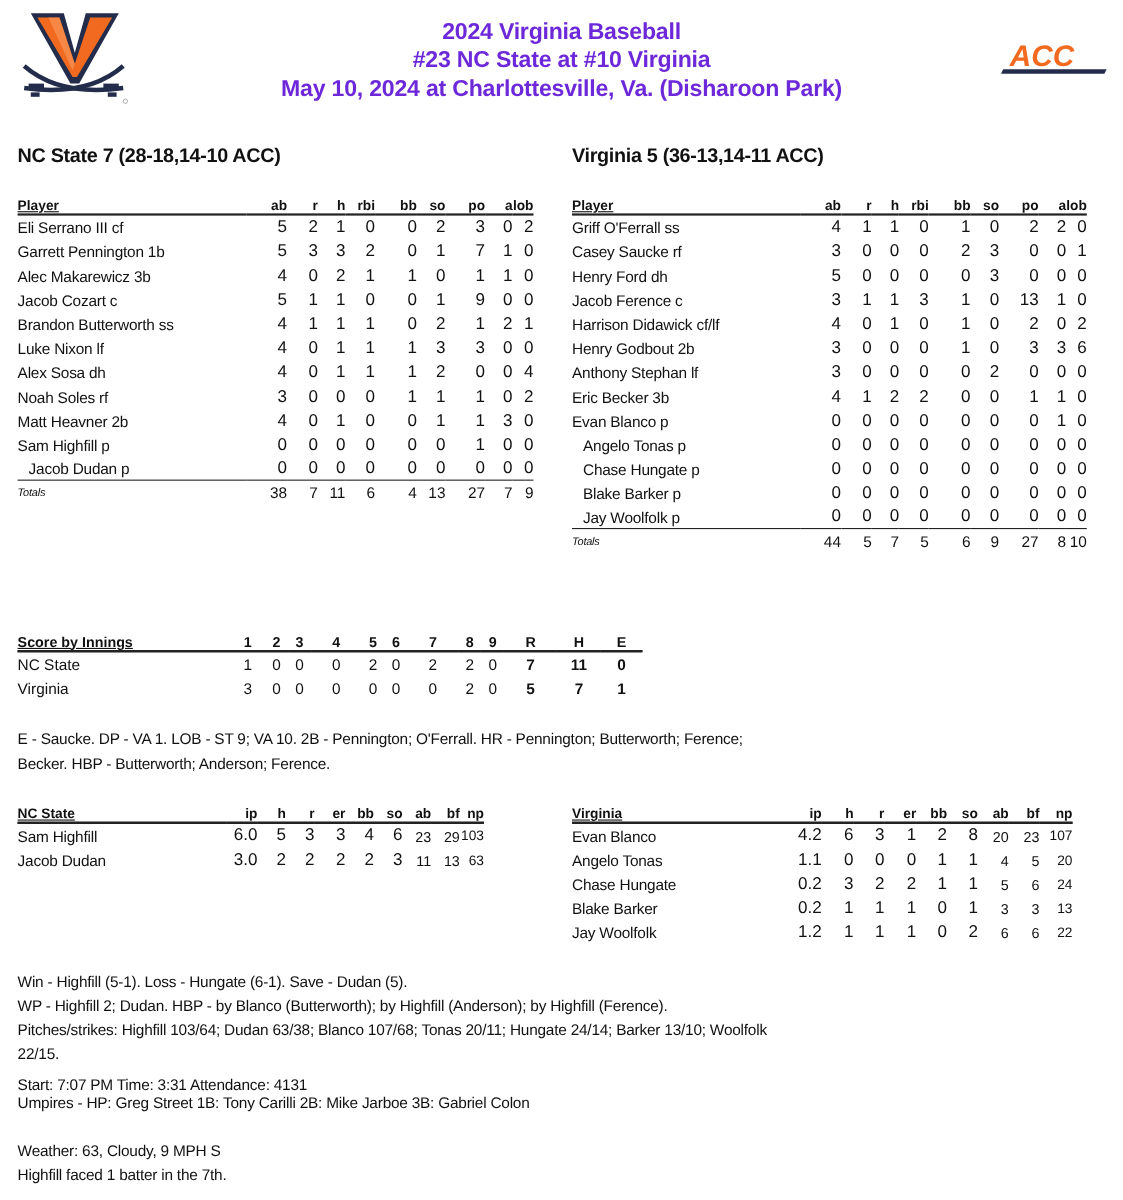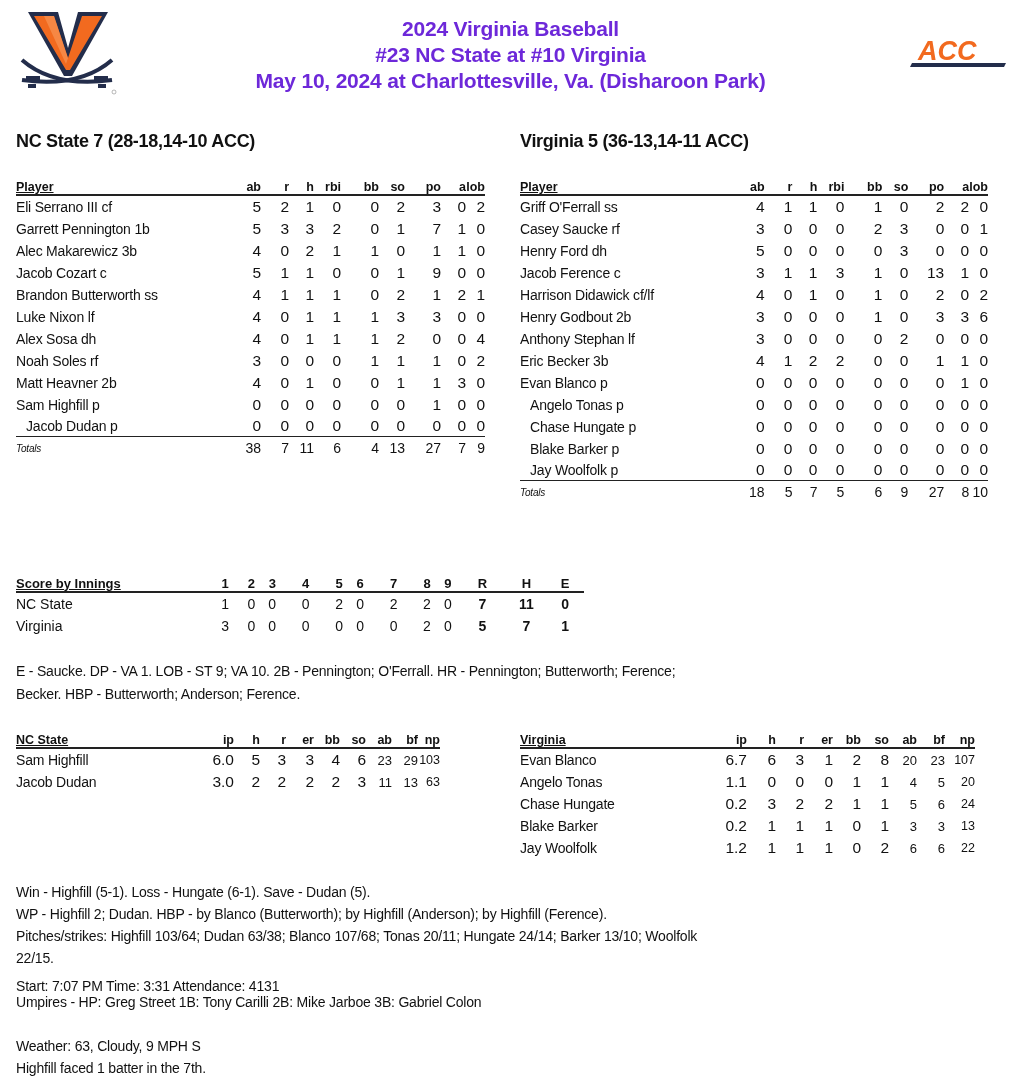--- a/index.html
+++ b/index.html
@@ -412,21 +412,21 @@
         <td>0</td>
         <td>0</td>
         <td>0</td>
         <td>0</td>
         <td>0</td>
         <td>0</td>
         <td>0</td>
       </tr>
       <tr class="totals">
         <td class="pl">Totals</td>
-        <td>18</td>
+        <td>44</td>
         <td>5</td>
         <td>7</td>
         <td>5</td>
         <td>6</td>
         <td>9</td>
         <td>27</td>
         <td>8</td>
         <td>10</td>
       </tr>
     </tbody>
@@ -580,21 +580,21 @@
         <th>bb</th>
         <th>so</th>
         <th>ab</th>
         <th>bf</th>
         <th>np</th>
       </tr>
     </thead>
   <tbody>
       <tr>
         <td class="pl">Evan Blanco</td>
-        <td>6.7</td>
+        <td>4.2</td>
         <td>6</td>
         <td>3</td>
         <td>1</td>
         <td>2</td>
         <td>8</td>
         <td class="small">20</td>
         <td class="small">23</td>
         <td class="np">107</td>
       </tr>
       <tr>

